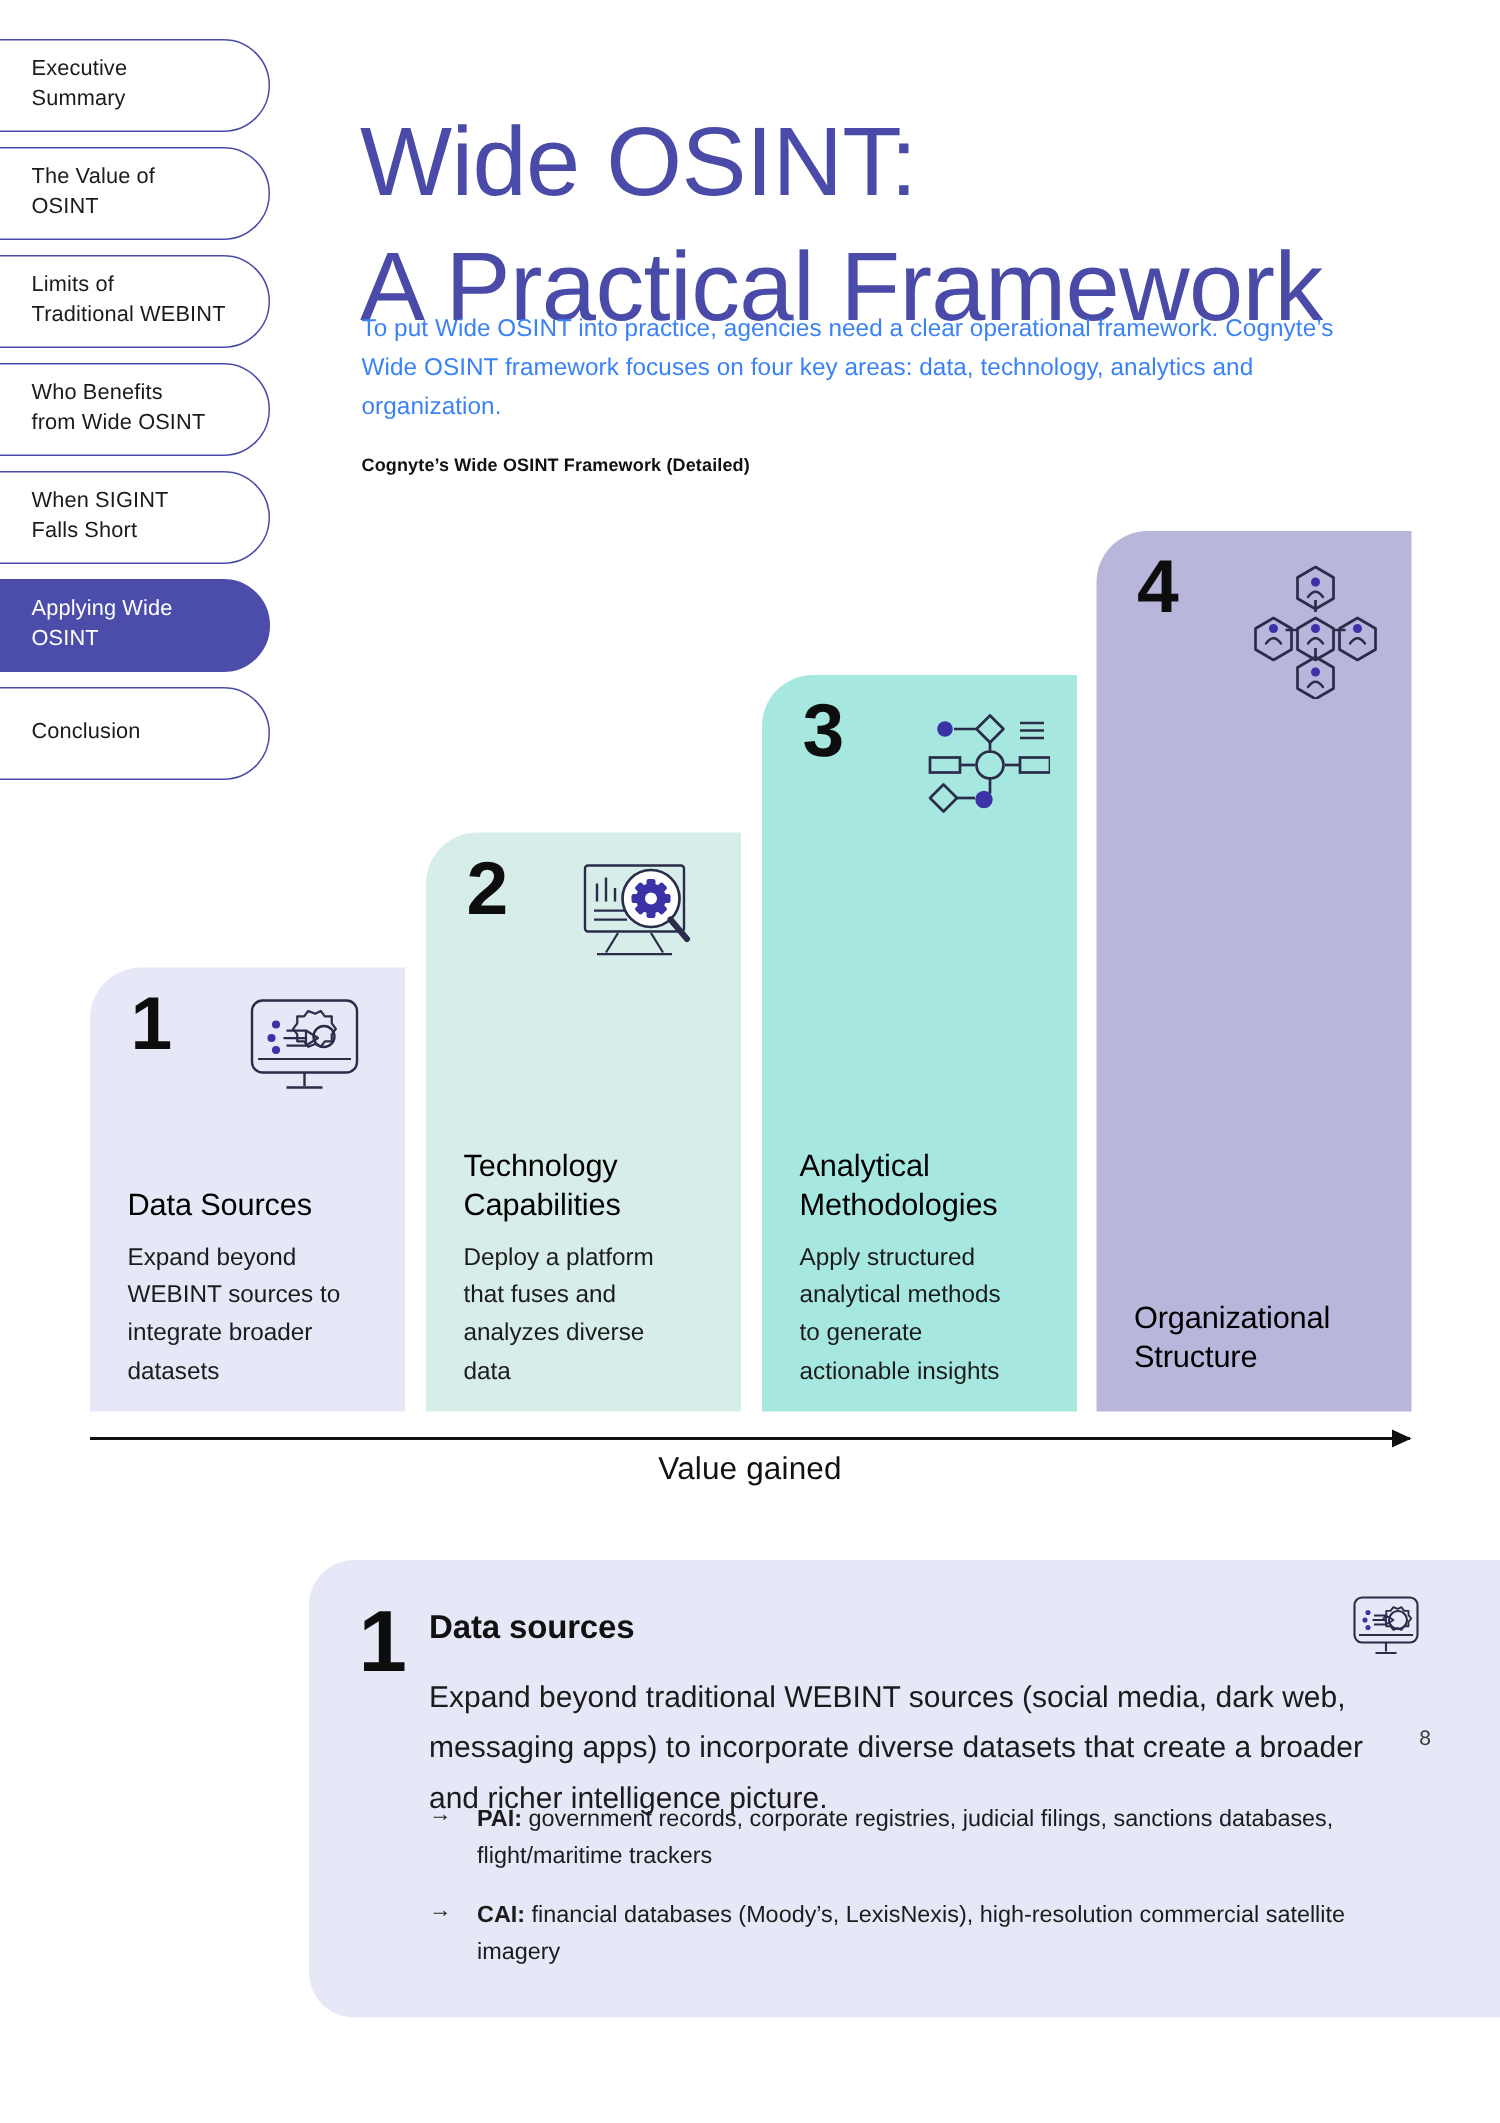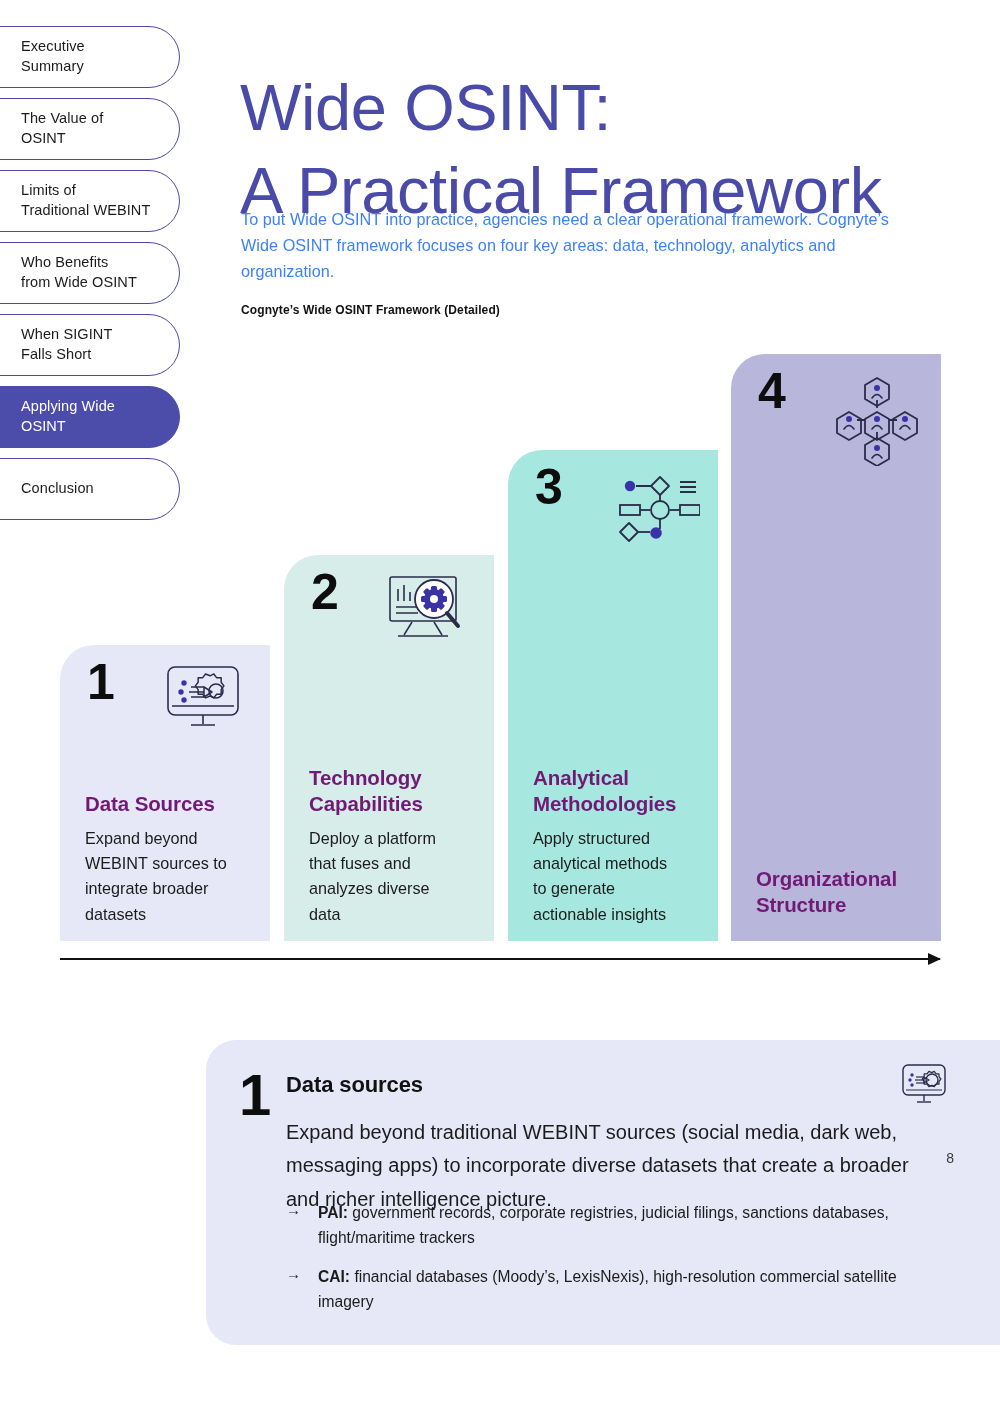--- a/index.html
+++ b/index.html
@@ -55,22 +55,22 @@
     border-radius: 34px 0 0 0;
     overflow: hidden;
   }
   .bar-num {
     position: absolute; left: 27px; top: 12px;
     font-size: 50px; font-weight: 700; color: #0d0d0d; line-height: 1;
   }
   .bar-icon { position: absolute; right: 24px; top: 16px; width: 86px; height: 72px; }
   .bar-body { position: absolute; left: 25px; right: 16px; bottom: 14px; }
   .bar-head {
-    font-size: 20.5px; color: #701a75; line-height: 1.26;
-    letter-spacing: -.1px; margin-bottom: 9px; white-space: pre-line; font-weight: bold;
+    font-size: 20.5px; color: #000000; line-height: 1.26;
+    letter-spacing: -.1px; margin-bottom: 9px; white-space: pre-line;
   }
   .bar-desc { font-size: 16.2px; color: #1b1b1b; line-height: 1.56; white-space: pre-line; }
 
   .axis { position: absolute; left: 60px; top: 958px; width: 880px; height: 2px; background: #111; }
   .axis::after {
     content: ""; position: absolute; right: -1px; top: -5px;
     border-left: 13px solid #111;
     border-top: 6px solid transparent;
     border-bottom: 6px solid transparent;
   }
@@ -282,20 +282,21 @@
           </g>
         </svg>
       </span>
       <div class="bar-body">
         <div class="bar-head">Organizational
 Structure</div>
       </div>
     </div>
 
     <div class="axis"></div>
+    <div class="axis-label">Value gained</div>
   </div>
 
   <section class="detail">
     <span class="detail-num">1</span>
     <h3 class="detail-title">Data sources</h3>
     <span class="detail-icon">
       <svg viewBox="0 0 48 45" width="48" height="45">
         <rect x="3" y="3" width="42" height="30" rx="5" fill="none" stroke="#2B2B4A" stroke-width="1.4"></rect>
         <line x1="6" y1="28" x2="42" y2="28" stroke="#2B2B4A" stroke-width="1.2"></line>
         <line x1="24" y1="33" x2="24" y2="39" stroke="#2B2B4A" stroke-width="1.4"></line>

